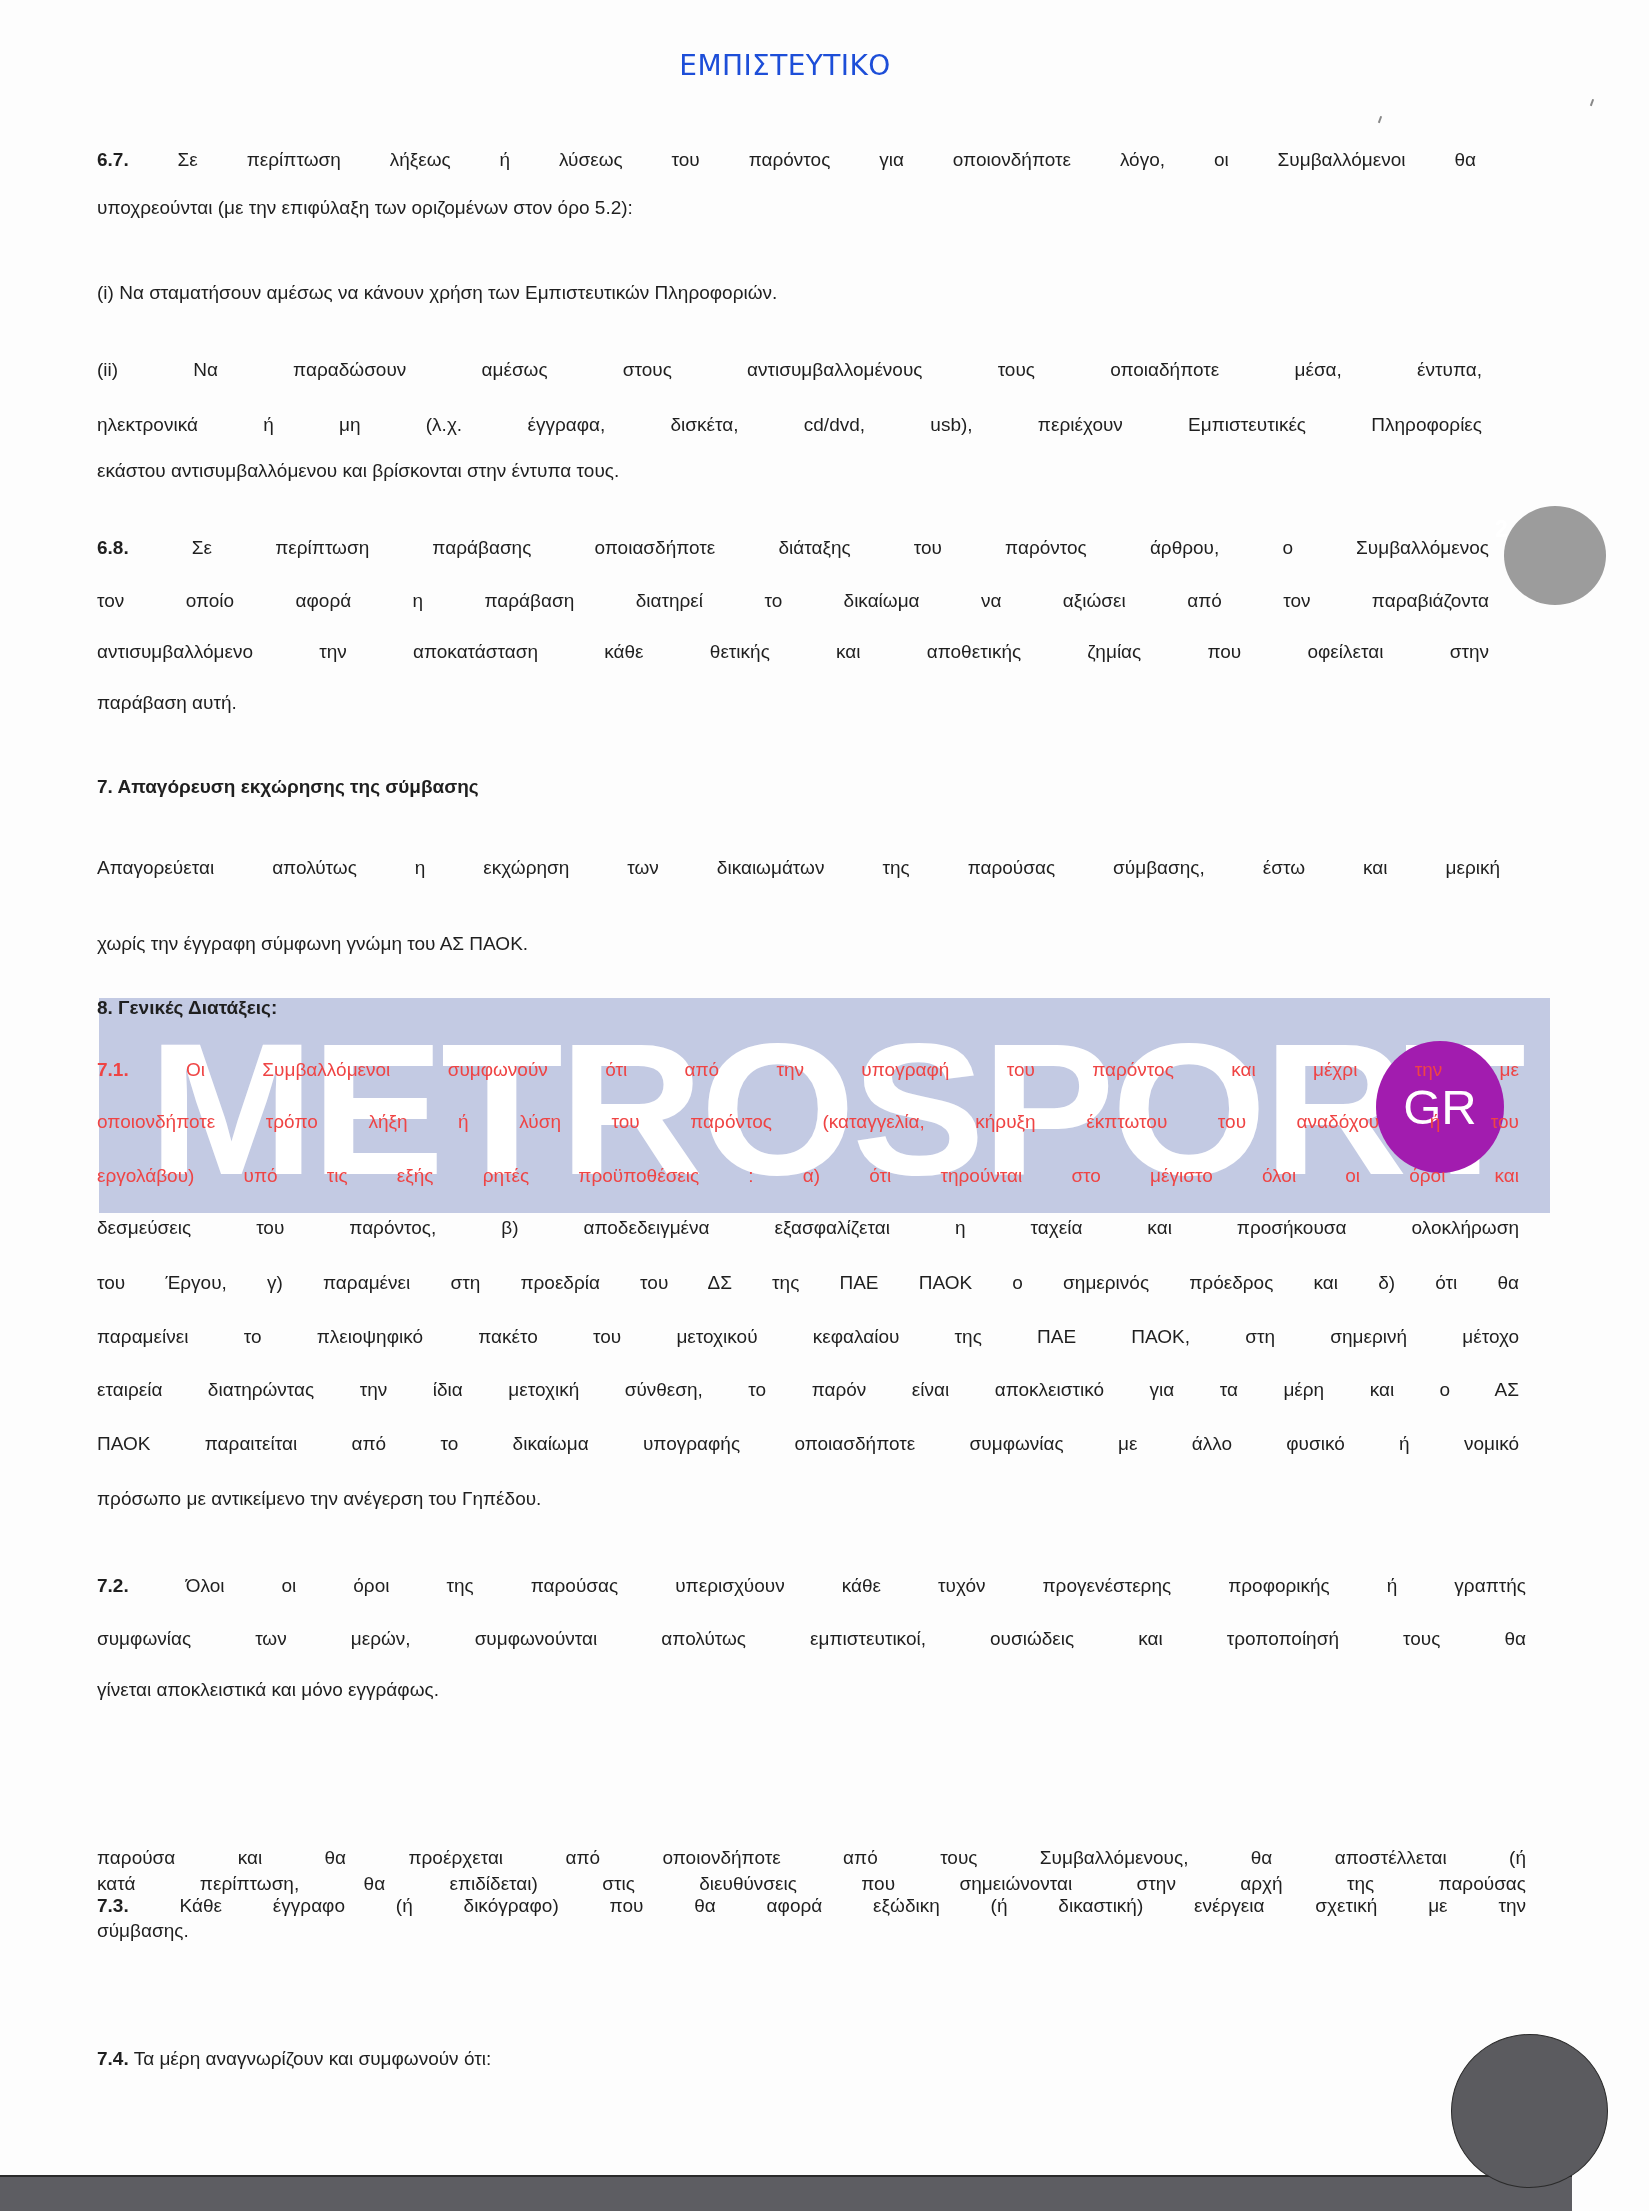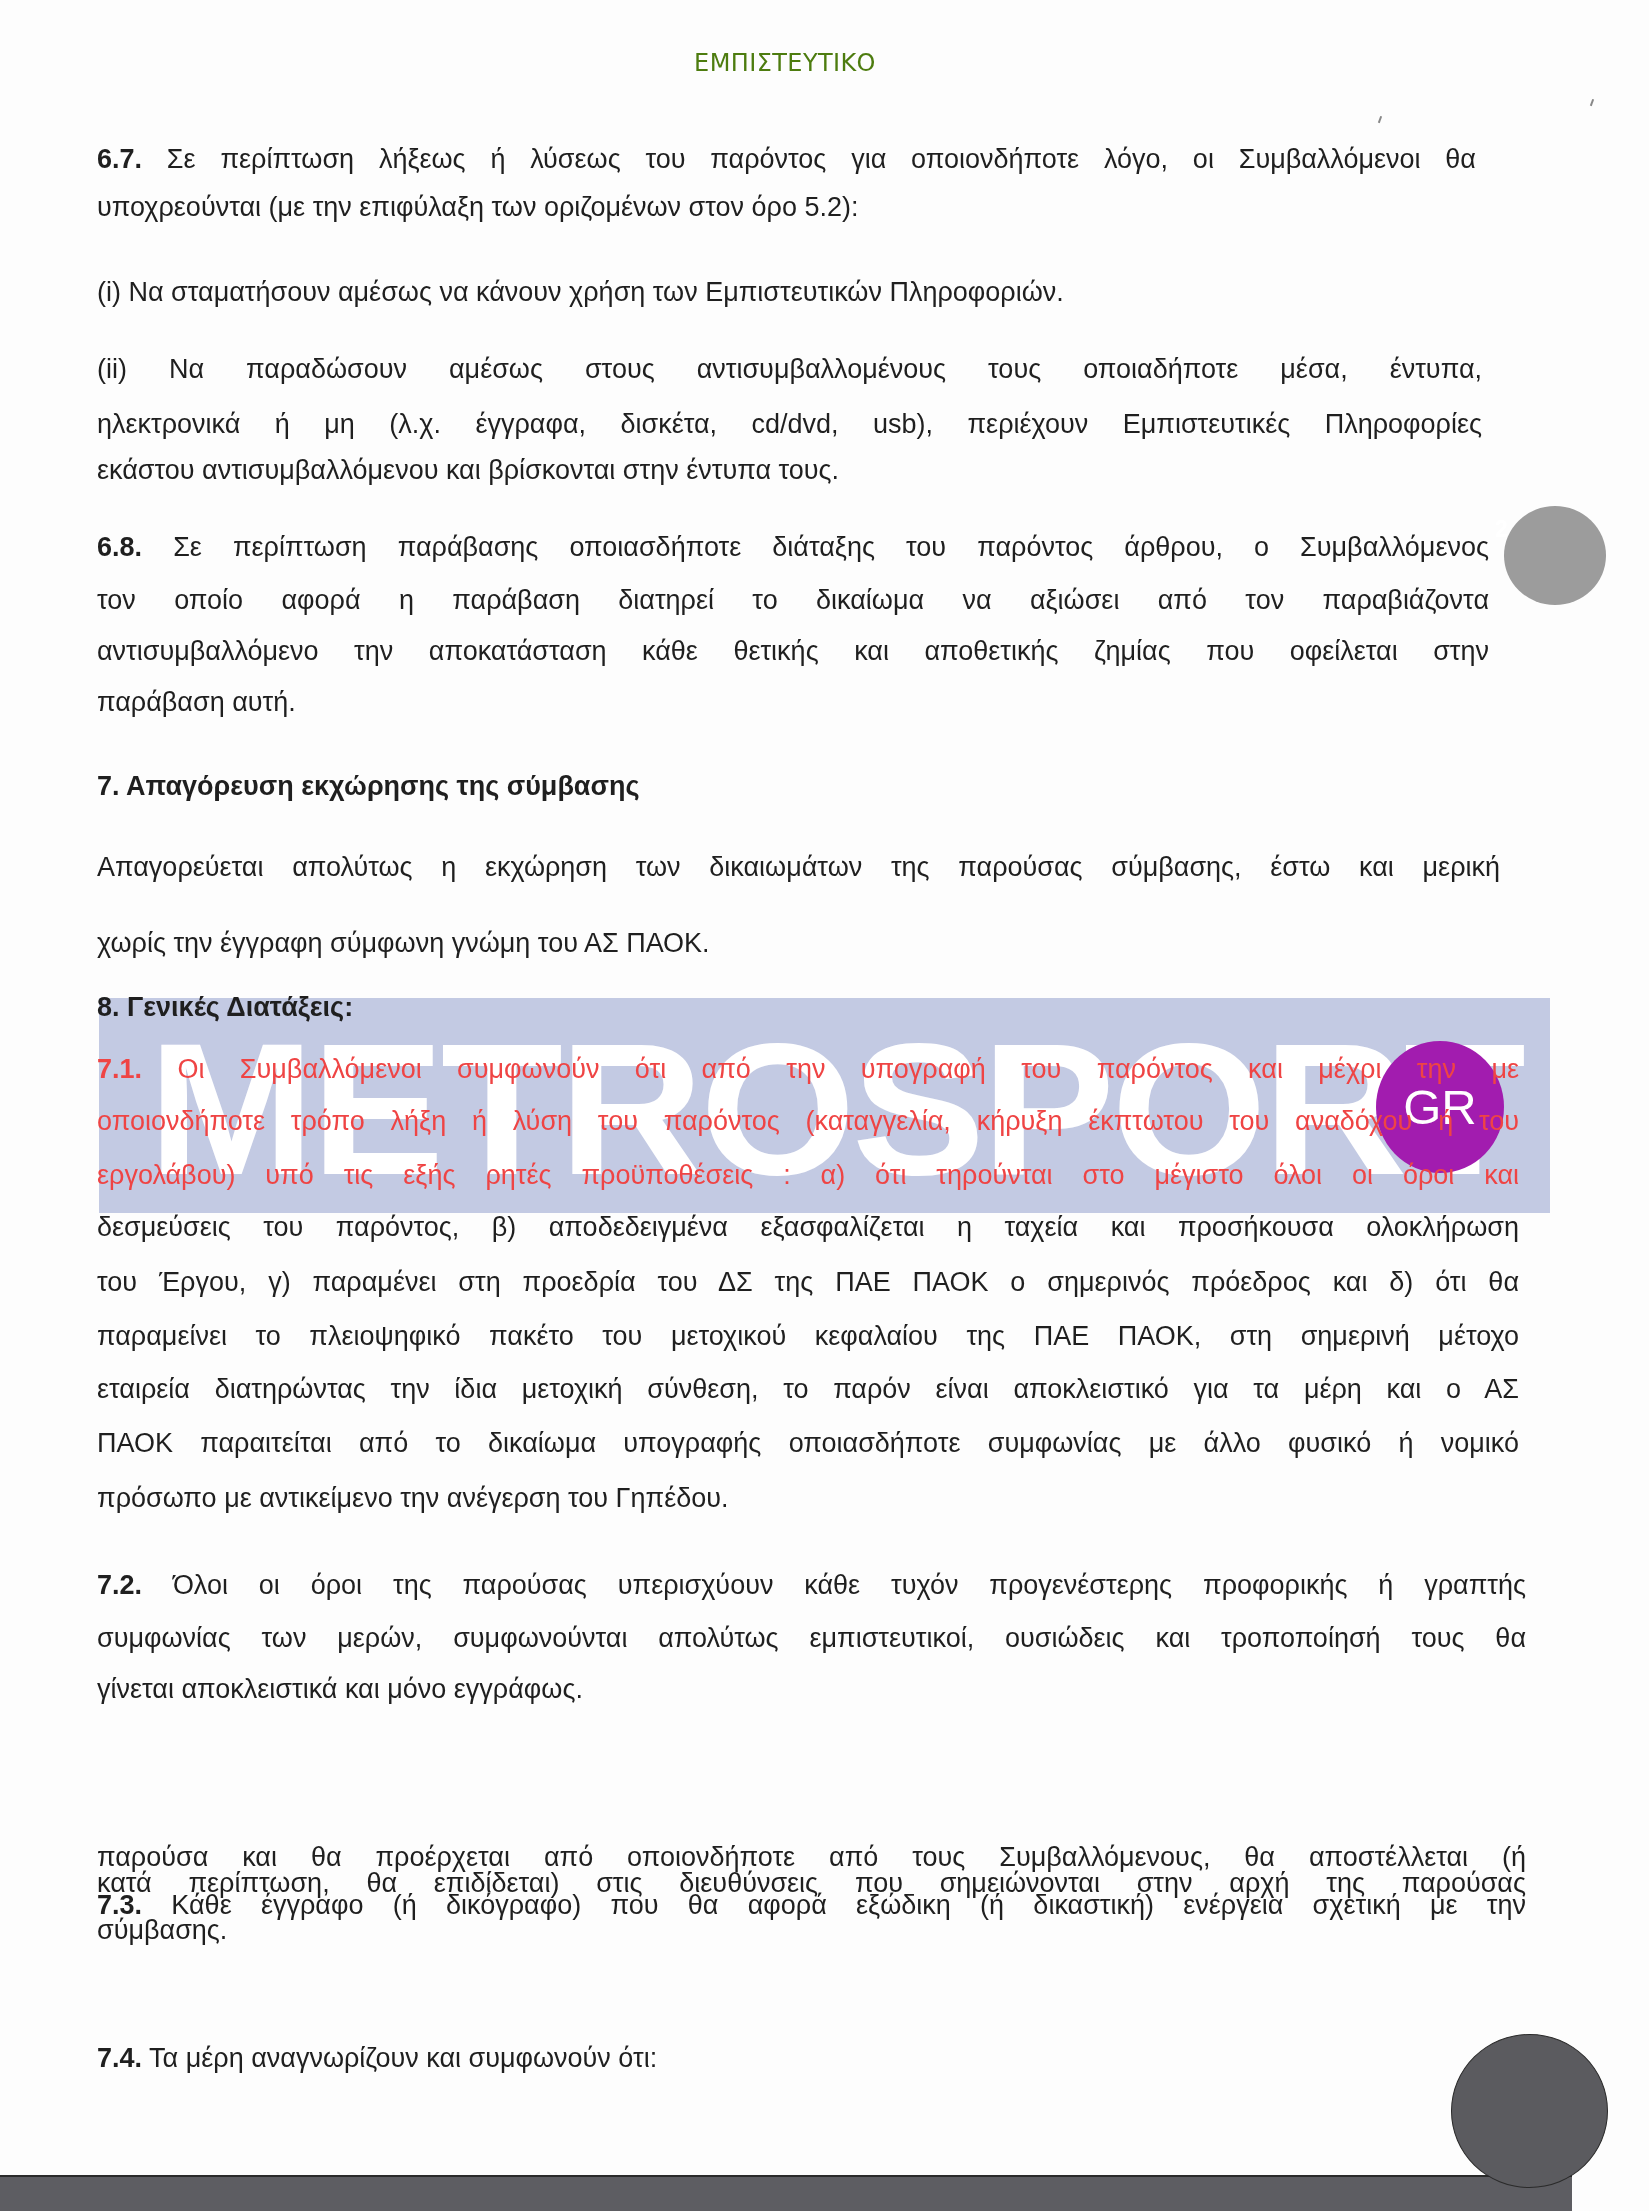--- a/index.html
+++ b/index.html
@@ -22,29 +22,29 @@
       height: 2212px;
       background: #fdfdfd;
     }
     .header {
       position: absolute;
       top: 49px;
       left: 0;
       width: 1570px;
       text-align: center;
       font-family: "DejaVu Sans", sans-serif;
-      font-size: 24px;
+      font-size: 28px;
       letter-spacing: 0.4px;
-      color: #4d7c0f;
+      color: #1d4ed8;
     }
     .line {
       position: absolute;
       left: 97px;
       white-space: nowrap;
-      font-size: 27px;
+      font-size: 19px;
       line-height: 35px;
       color: #1f1f1f;
     }
     .just {
       text-align: justify;
       text-align-last: justify;
       white-space: normal;
     }
     .num {
       font-weight: bold;

